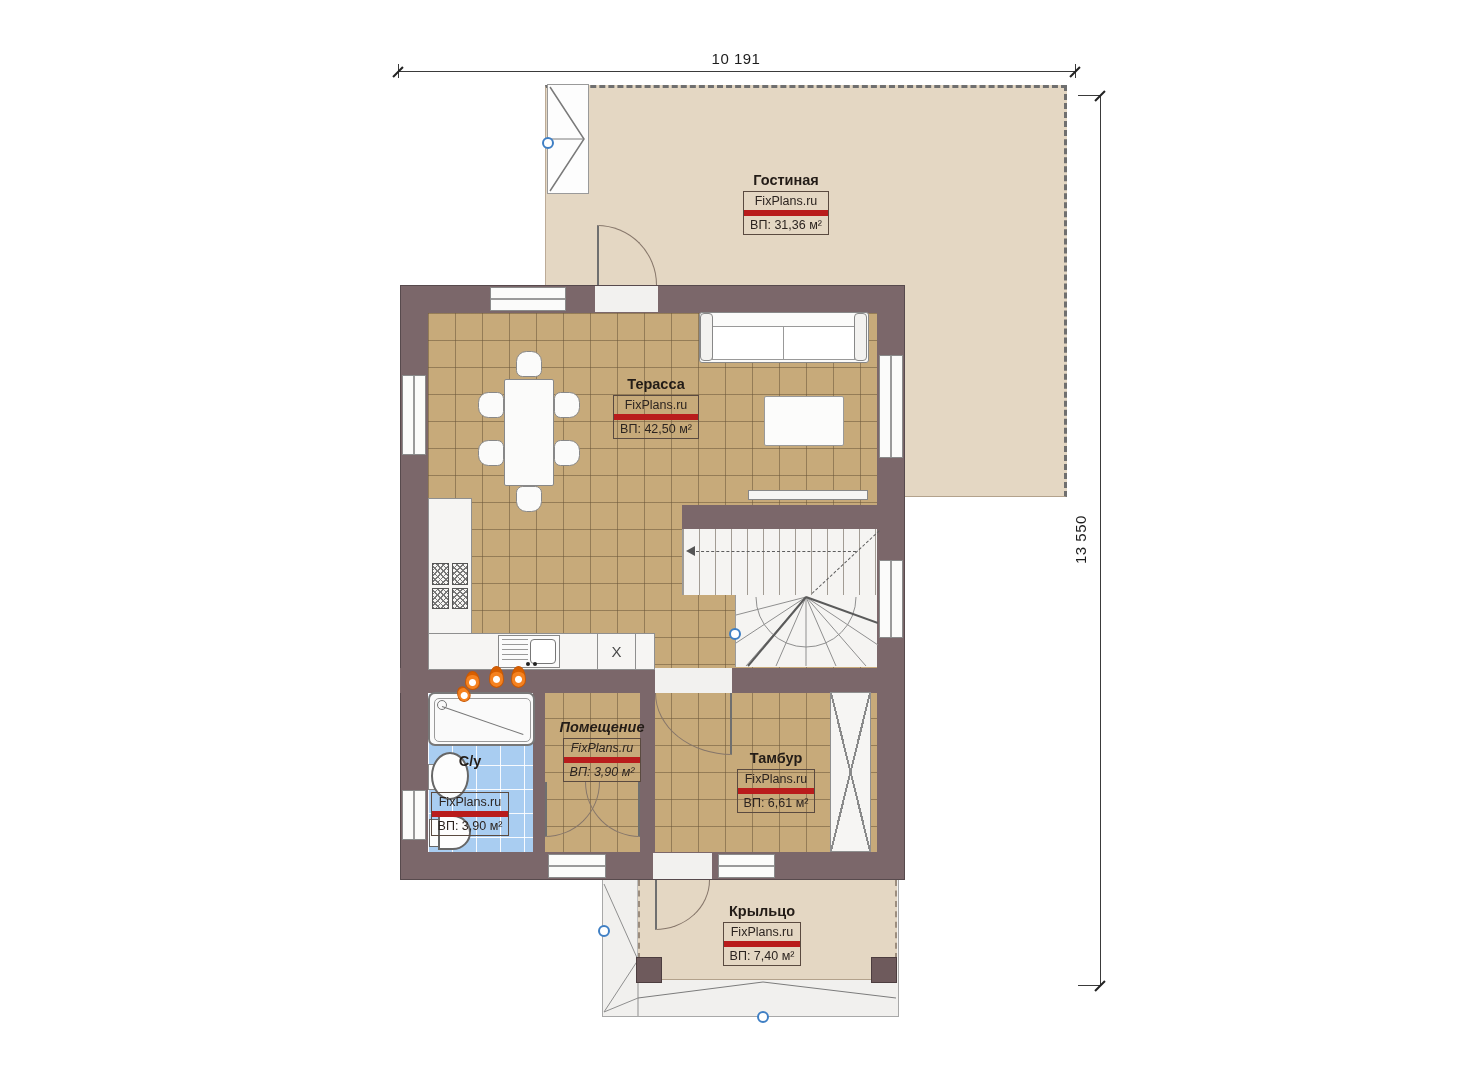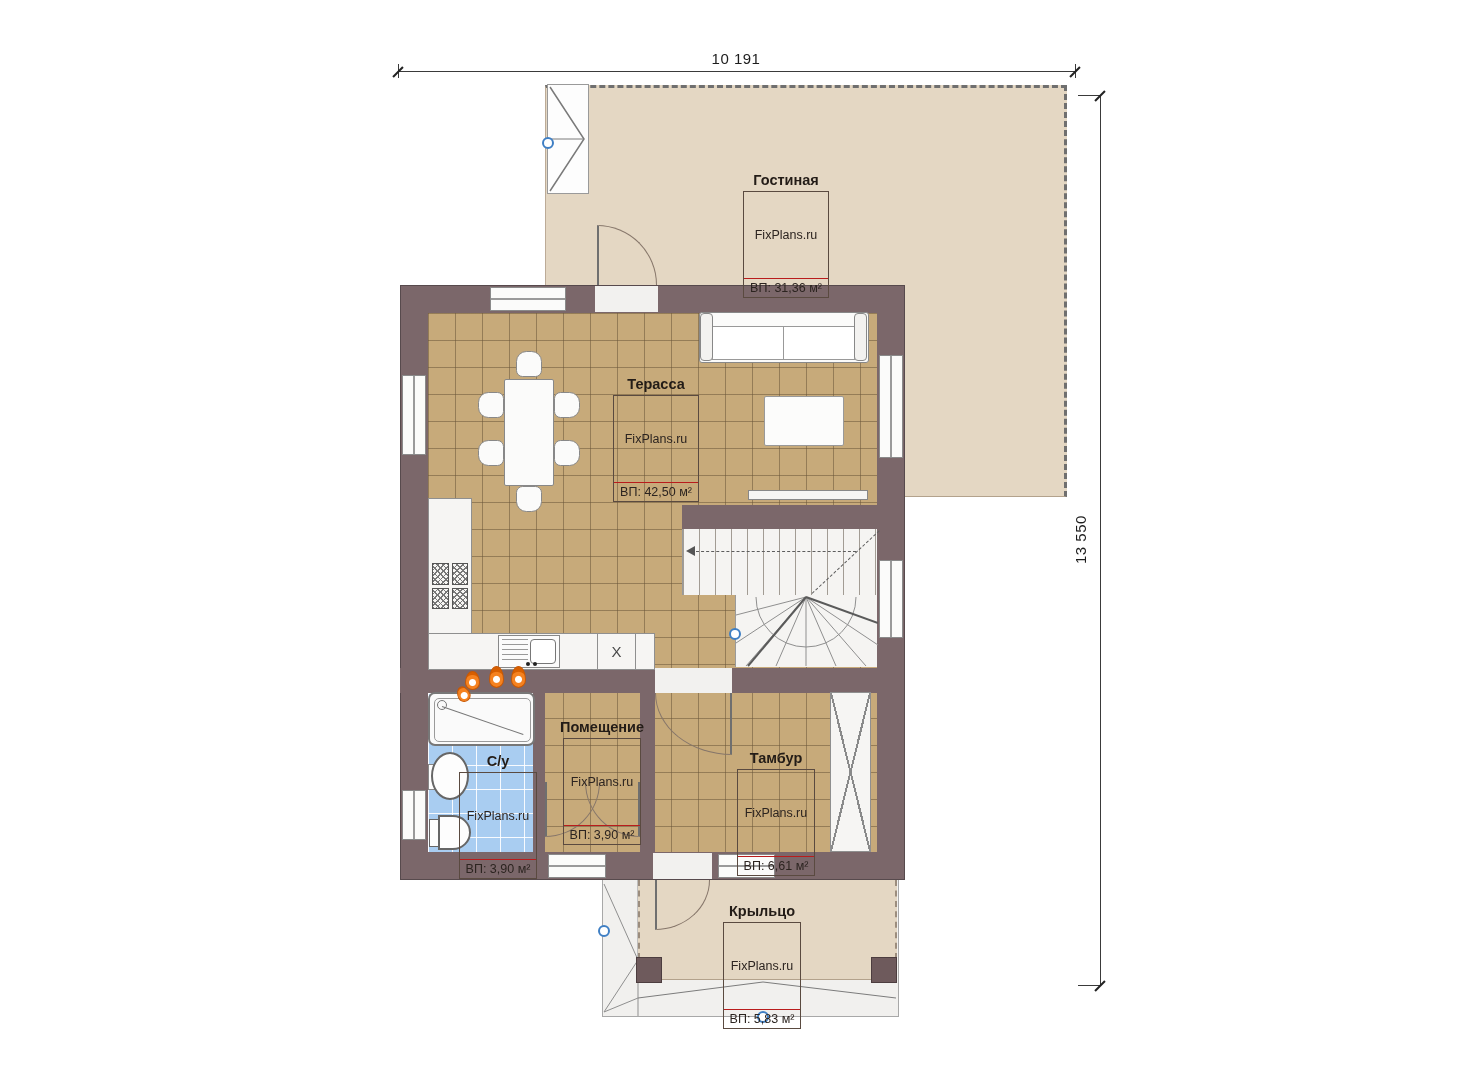--- a/index.html
+++ b/index.html
@@ -52,22 +52,22 @@
   .stair-treads{background:#f5f4f2;border-left:1px solid #9a9a9a;box-sizing:border-box;
      background-image:repeating-linear-gradient(to right,#a29c94 0 1px,transparent 1px 16px);}
   .burner{border:1px solid #555;
      background-image:repeating-linear-gradient(45deg,#777 0 1px,transparent 1px 4px),
                       repeating-linear-gradient(-45deg,#777 0 1px,transparent 1px 4px);}
 
   
   .room-label{display:flex;flex-direction:column;align-items:center;width:200px;pointer-events:none;}
   .rl-name{font-weight:bold;font-size:14.5px;color:#231c17;margin-bottom:3px;white-space:nowrap;}
   .rl-box{border:1px solid #5a4a40;background:transparent;}
-  .rl-row{font-size:12.5px;color:#2c2420;text-align:center;padding:2px 6px;white-space:nowrap;margin-top:34px;}
-  .rl-row + .rl-row{border-top:1px solid #b91c1c;}
+  .rl-row{font-size:12.5px;color:#2c2420;text-align:center;padding:2px 6px;white-space:nowrap;}
+  .rl-row + .rl-row{border-top:6px solid #b91c1c;}
 </style>
 </head>
 <body>
 
 <div id="plan">
 
   <div class="abs dim-line-h" style="left:398px;top:71px;width:677px;"></div>
   <div class="abs dim-ext-v" style="left:398px;top:64px;"></div>
   <div class="abs dim-ext-v" style="left:1075px;top:64px;"></div>
   <div class="abs dim-tick" style="left:391px;top:71px;"></div>
@@ -223,45 +223,45 @@
   </div>
 
   <div class="abs room-label" style="left:556px;top:376px;">
     <div class="rl-name">Терасса</div>
     <div class="rl-box">
       <div class="rl-row">FixPlans.ru</div>
       <div class="rl-row">ВП: 42,50 м²</div>
     </div>
   </div>
 
-  <div class="abs room-label" style="left:502px;top:719px;">
+  <div class="abs room-label" style="left:502px;top:719px;font-style:italic;">
     <div class="rl-name">Помещение</div>
     <div class="rl-box">
       <div class="rl-row">FixPlans.ru</div>
       <div class="rl-row">ВП: 3,90 м²</div>
     </div>
   </div>
 
-  <div class="abs room-label" style="left:398px;top:753px;">
+  <div class="abs room-label" style="left:370px;top:753px;gap:20px;">
     <div class="rl-name">С/у</div>
     <div class="rl-box">
       <div class="rl-row">FixPlans.ru</div>
       <div class="rl-row">ВП: 3,90 м²</div>
     </div>
   </div>
 
   <div class="abs room-label" style="left:676px;top:750px;">
     <div class="rl-name">Тамбур</div>
     <div class="rl-box">
       <div class="rl-row">FixPlans.ru</div>
       <div class="rl-row">ВП: 6,61 м²</div>
     </div>
   </div>
 
   <div class="abs room-label" style="left:662px;top:903px;">
     <div class="rl-name">Крыльцо</div>
     <div class="rl-box">
       <div class="rl-row">FixPlans.ru</div>
-      <div class="rl-row">ВП: 5,83 м²</div>
+      <div class="rl-row">ВП: 7,40 м²</div>
     </div>
   </div>
 
 </div>
 
 </body></html>

